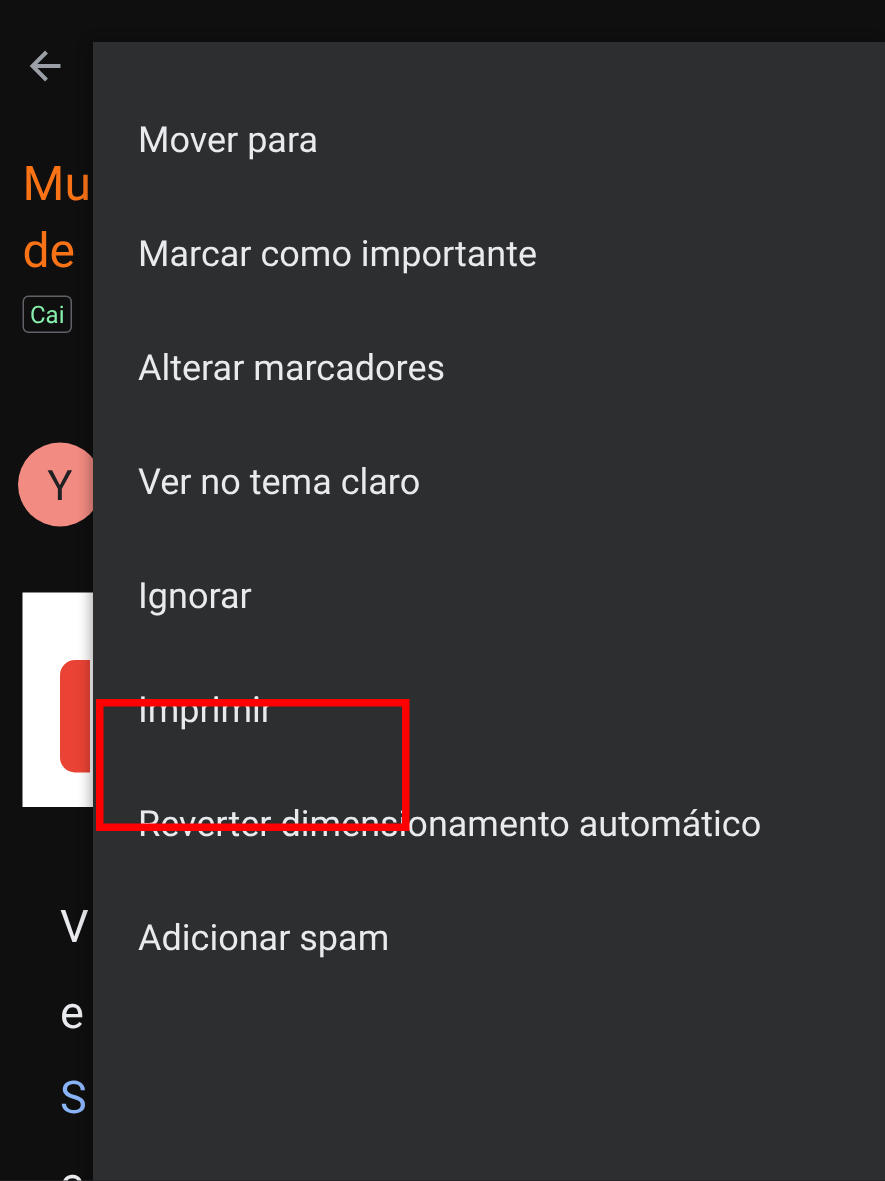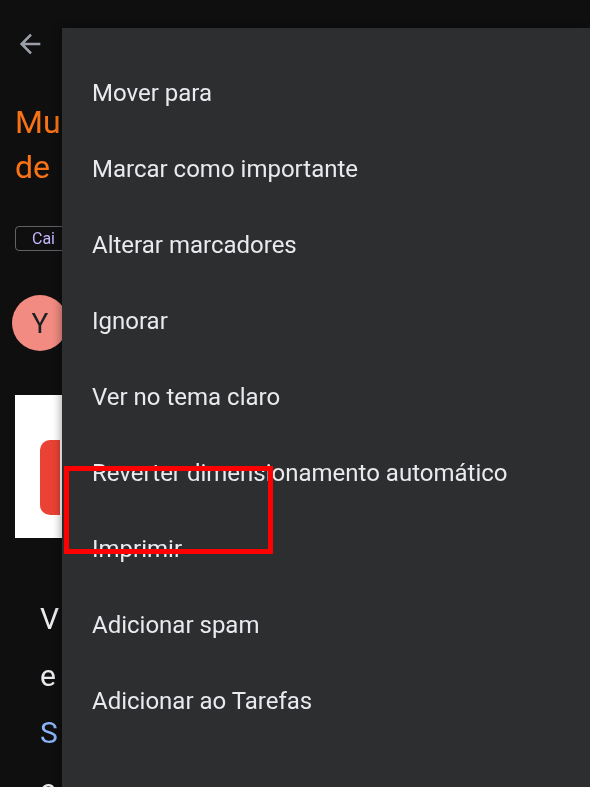--- a/index.html
+++ b/index.html
@@ -38,26 +38,26 @@
       position: absolute;
       top: 100px;
       left: 15px;
       color: #f97316;
       font-size: 32px;
       font-weight: 400;
       line-height: 1.4;
     }
     .label-badge {
       position: absolute;
-      top: 226px;
+      top: 197px;
       left: 15px;
       border: 1px solid #5f6368;
       border-radius: 4px;
-      padding: 2px 16px;
-      color: #c4b5fd;
+      padding: 2px 4px;
+      color: #86efac;
       font-size: 16px;
     }
     .avatar {
       position: absolute;
       top: 295px;
       left: 12px;
       width: 56px;
       height: 56px;
       border-radius: 50%;
       background: #f28b82;
@@ -162,32 +162,29 @@
   <div class="menu-item">
     <span>Mover para</span>
   </div>
   <div class="menu-item">
     <span>Marcar como importante</span>
   </div>
   <div class="menu-item">
     <span>Alterar marcadores</span>
   </div>
   <div class="menu-item">
+    <span>Ver no tema claro</span>
+  </div>
+  <div class="menu-item">
     <span>Ignorar</span>
   </div>
   <div class="menu-item">
-    <span>Ver no tema claro</span>
+    <span>Imprimir</span>
   </div>
   <div class="menu-item">
     <span>Reverter dimensionamento automático</span>
   </div>
   <div class="menu-item">
-    <span>Imprimir</span>
-  </div>
-  <div class="menu-item">
     <span>Adicionar spam</span>
-  </div>
-  <div class="menu-item">
-    <span>Adicionar ao Tarefas</span>
   </div>
 </div>
 
 <div class="highlight-box"></div>
 
 </body></html>

